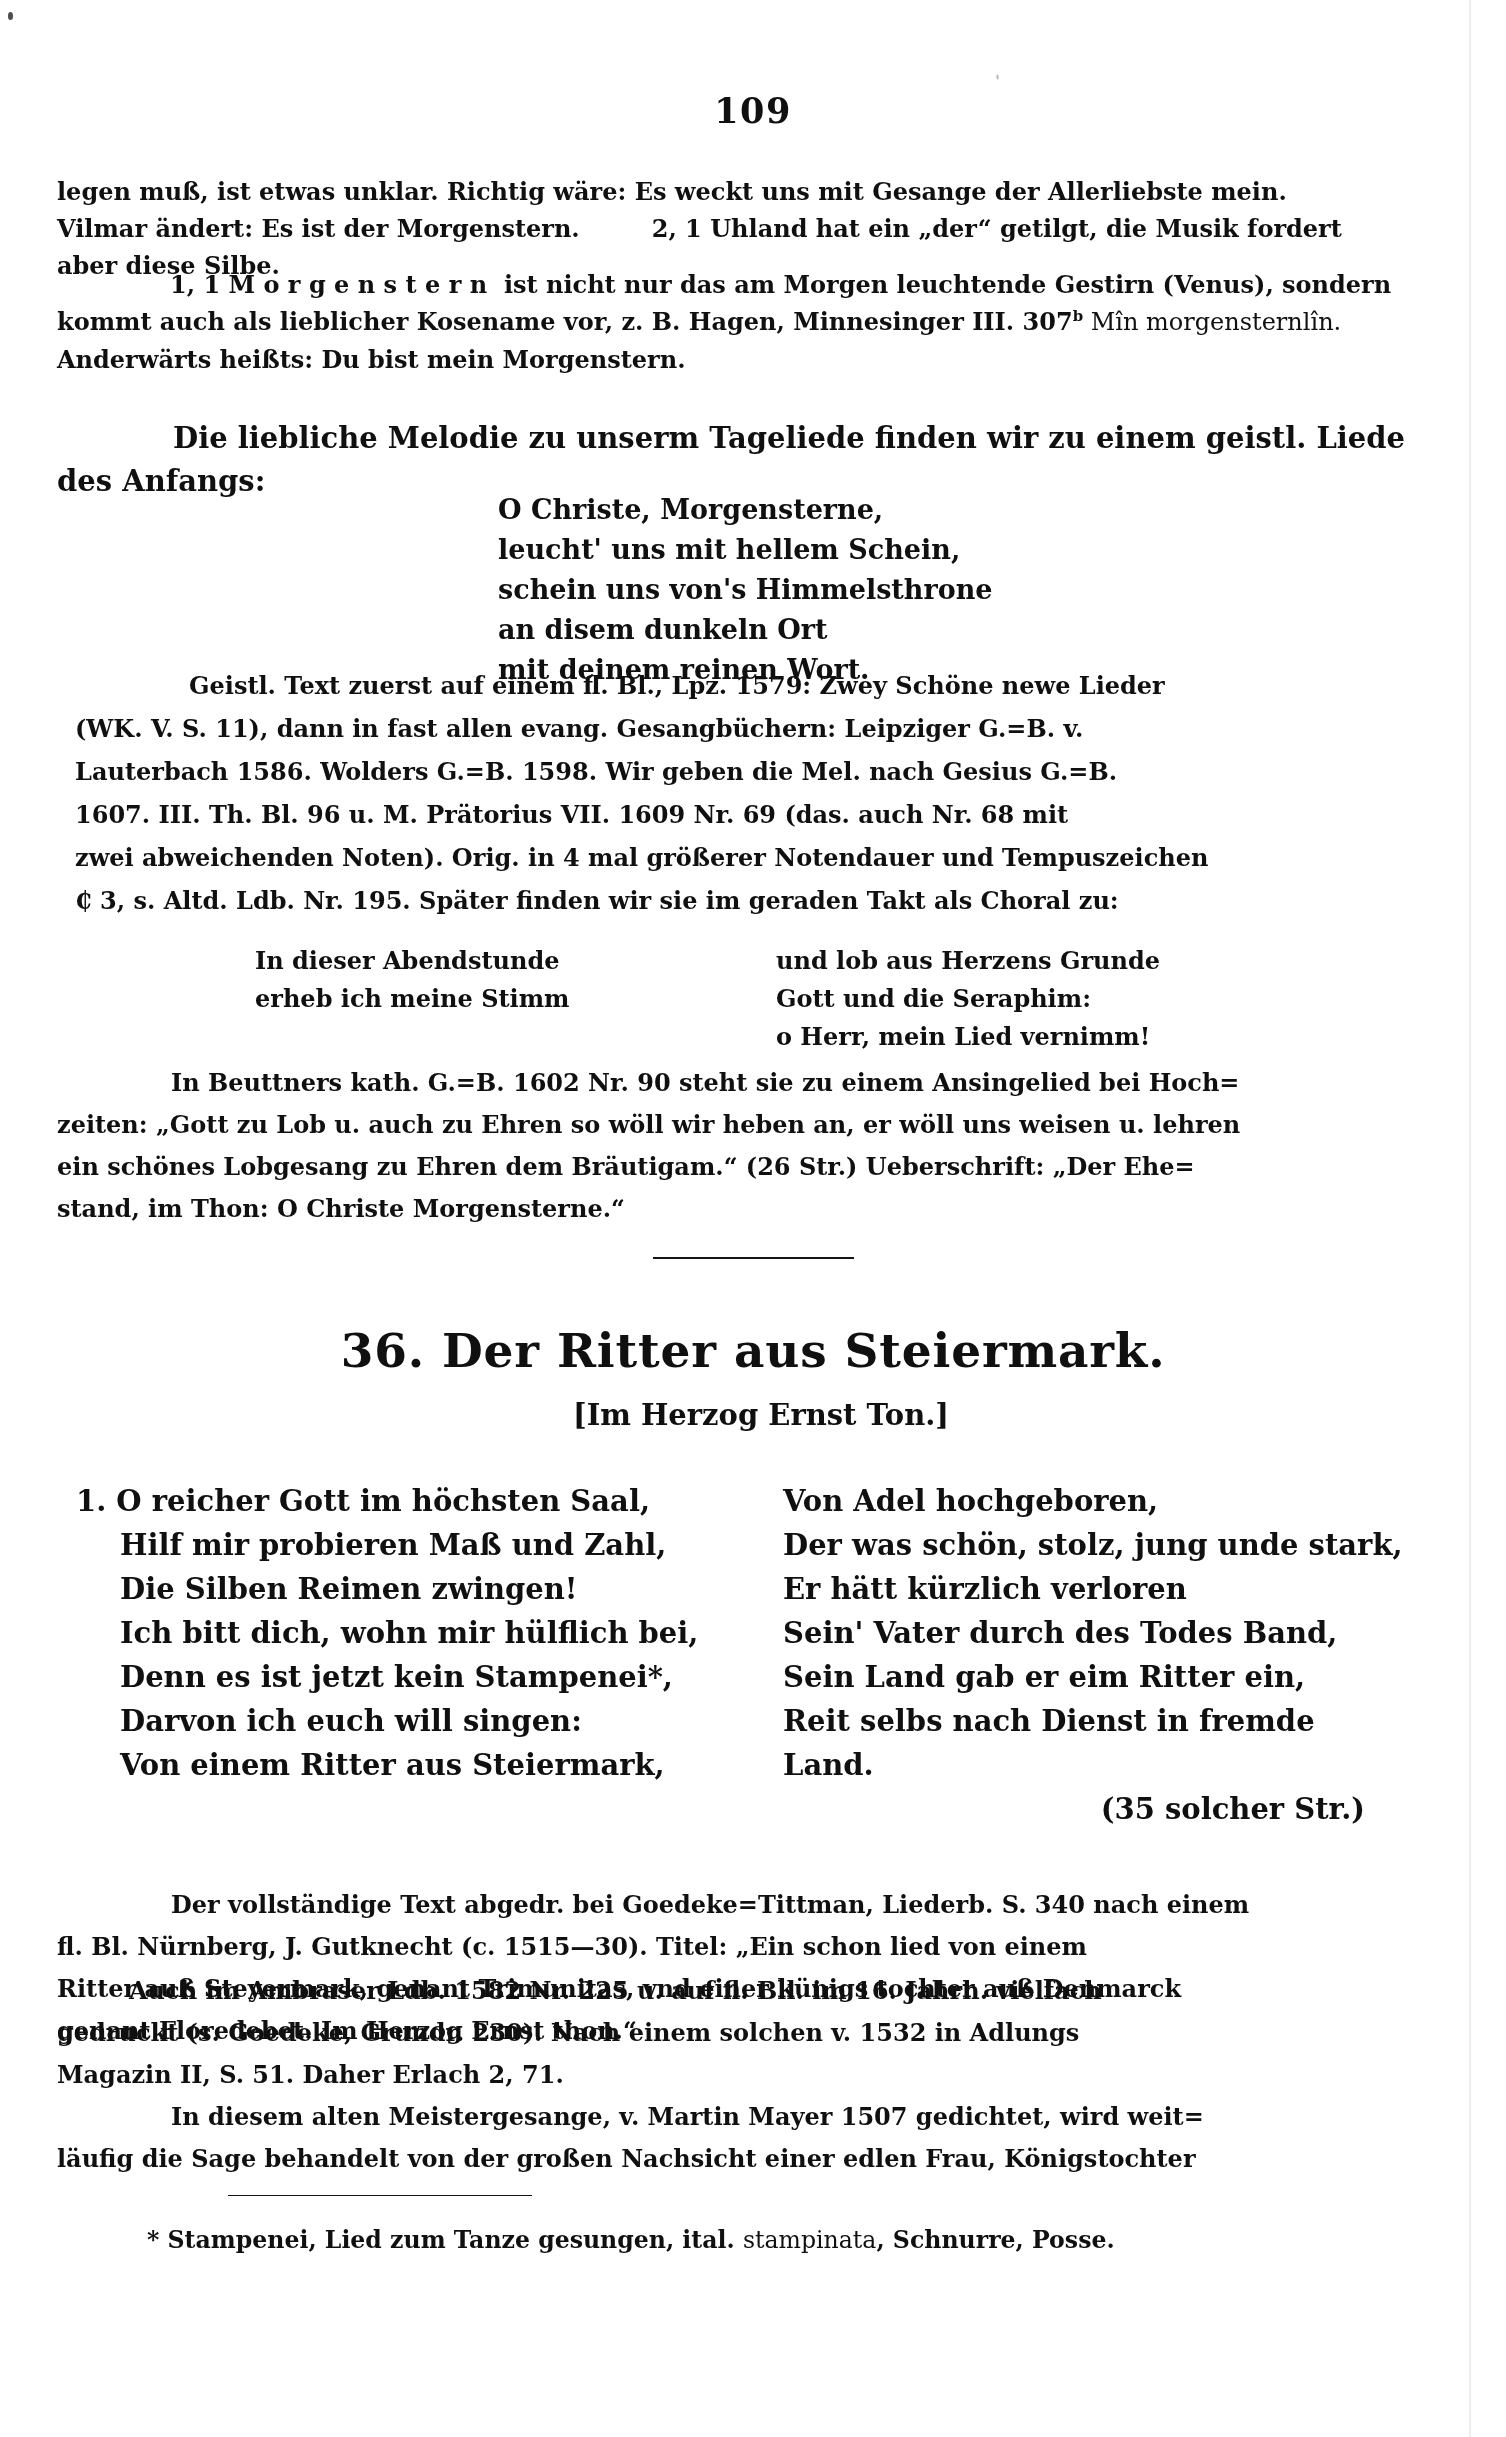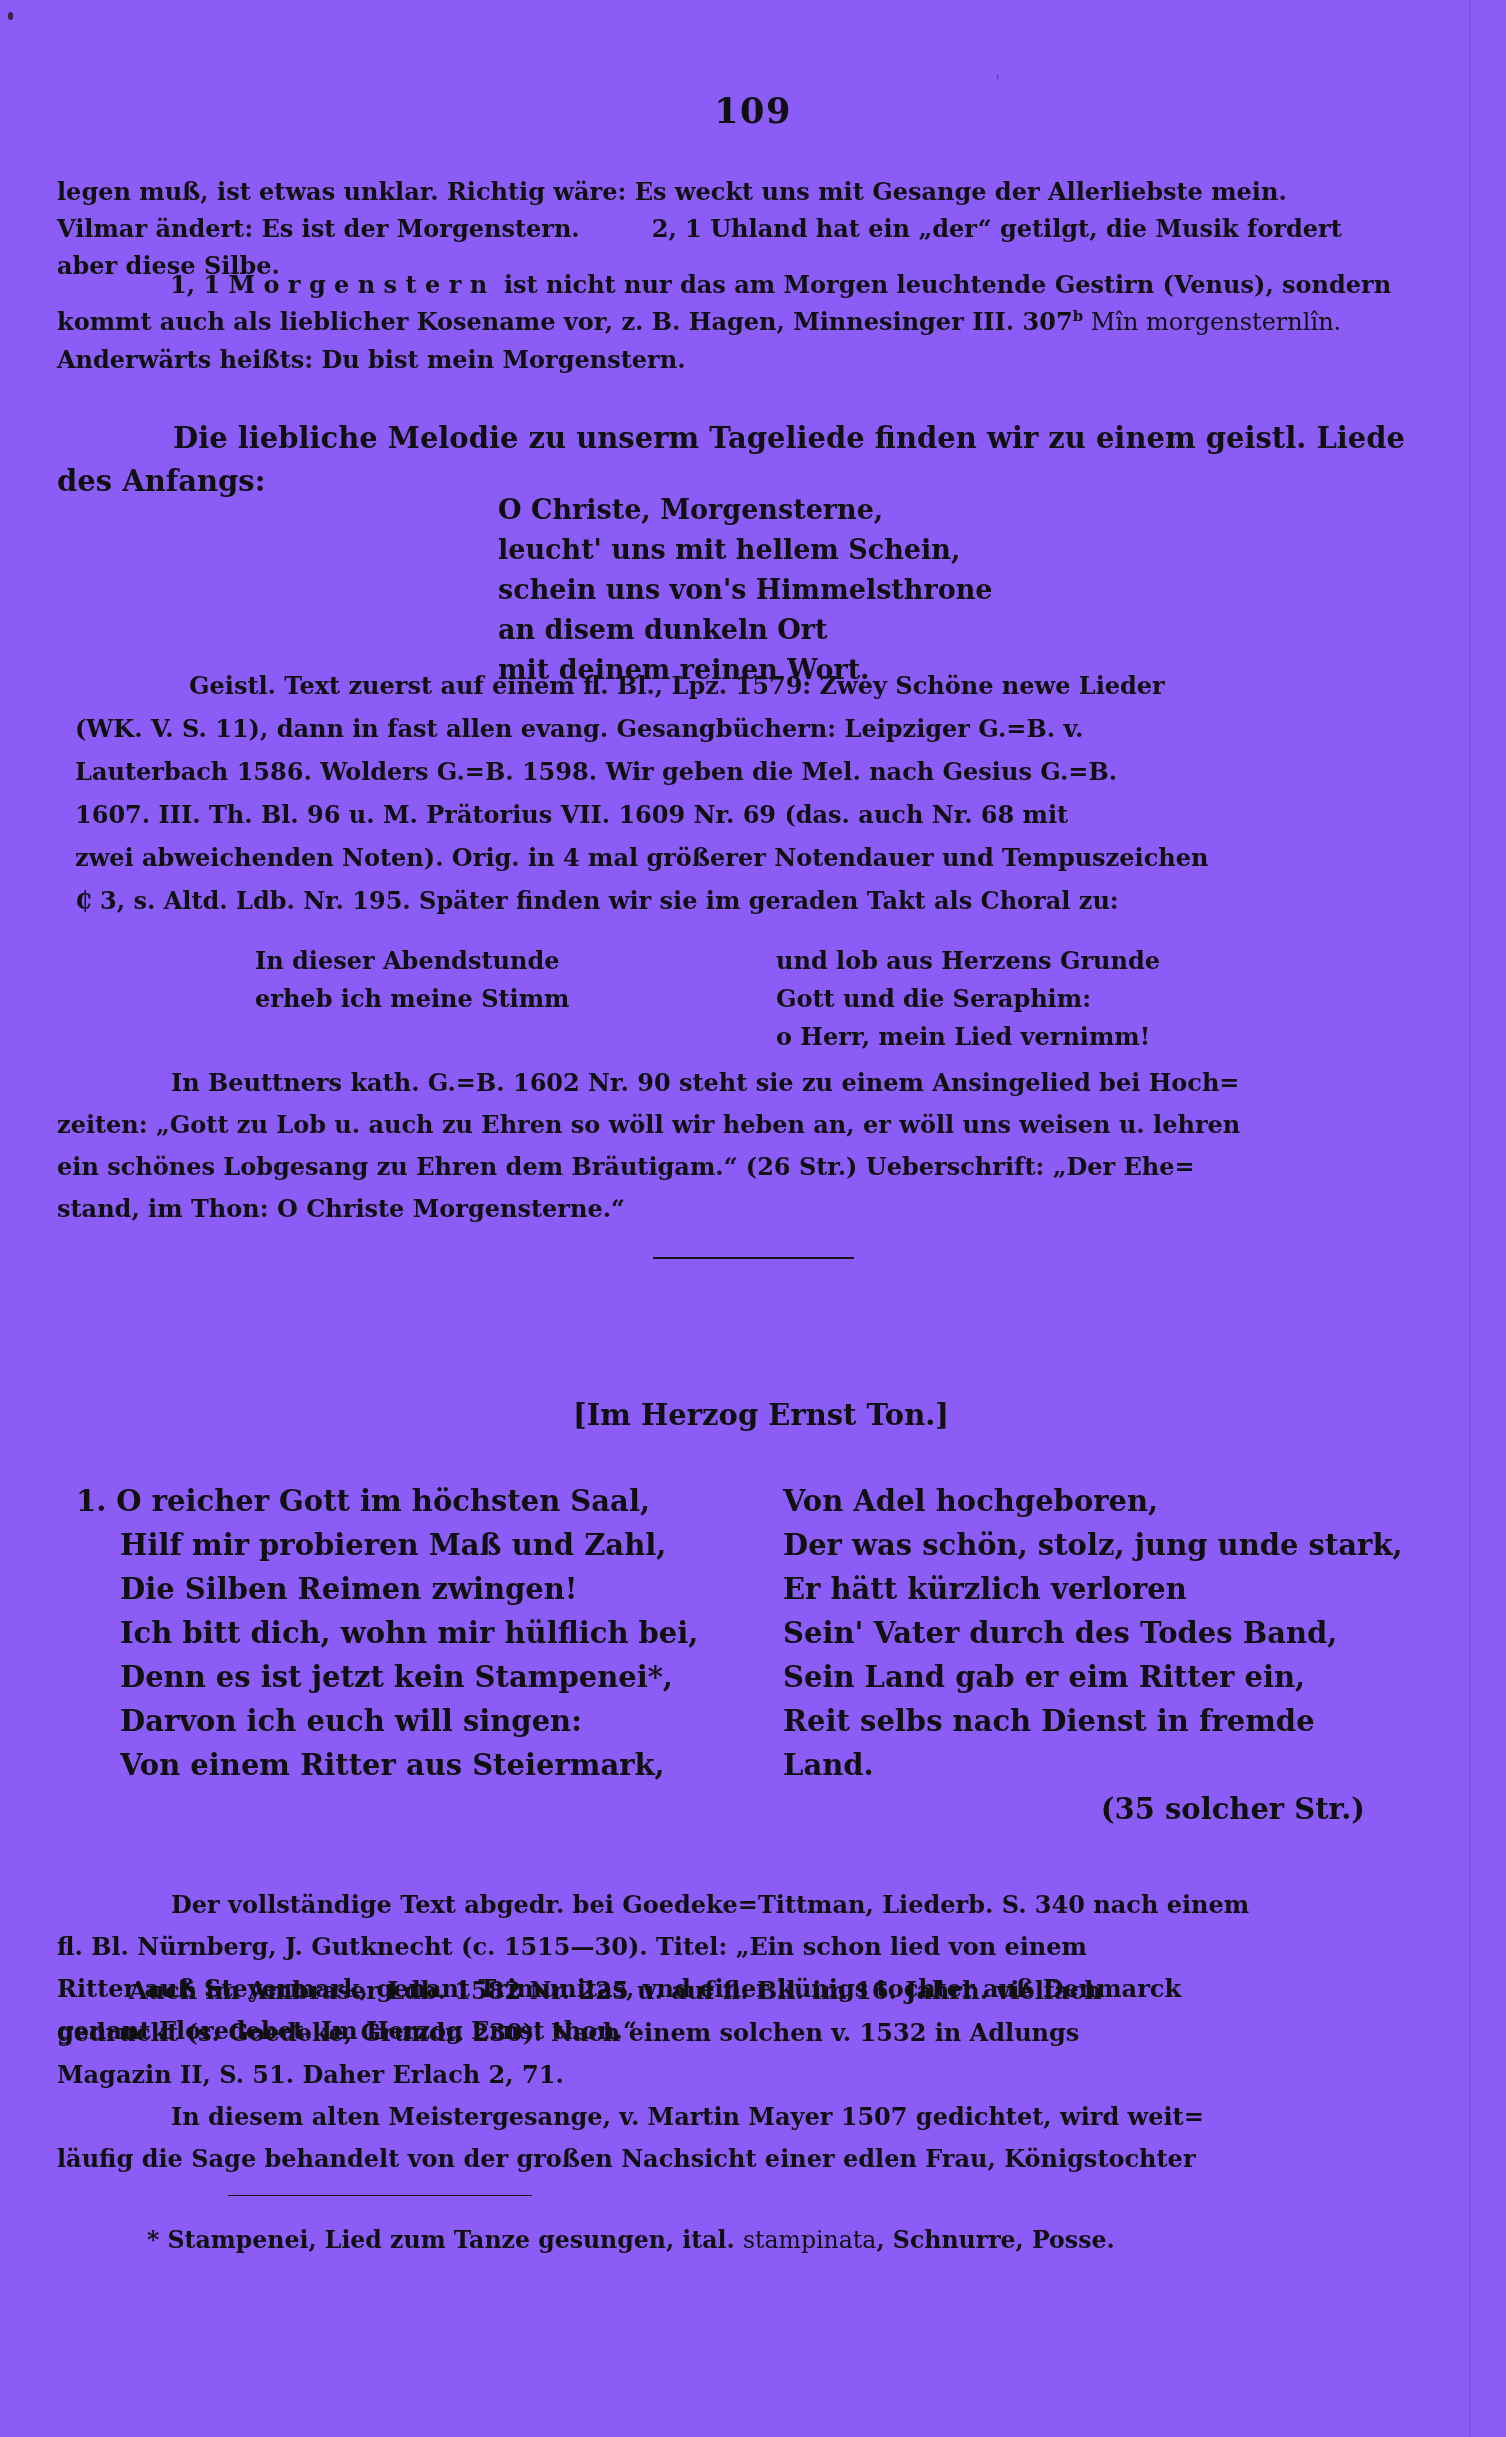--- a/index.html
+++ b/index.html
@@ -1,20 +1,20 @@
 <!DOCTYPE html>
 <html lang="de" style="font-size:12px"><head>
 <meta charset="utf-8">
 <style>
   html,body{margin:0;padding:0;background:#e8e8e4;}
   .page{
     position:relative;
     width:1506px;height:2438px;
     margin:0 auto;
-    background:#8b5cf6;
+    background:#ffffff;
     color:#101010;
     font-family:"DejaVu Serif","Liberation Serif",serif;
     font-weight:bold;
     overflow:hidden;
   }
   .page::after{ 
     content:"";position:absolute;top:0;left:1469px;width:2.3px;height:100%;
     background:rgba(0,0,0,0.07);
   }
   .speck{position:absolute;left:7.6px;top:12px;width:5.3px;height:7.6px;border-radius:50%;
@@ -80,20 +80,21 @@
 Gott und die Seraphim:
 o Herr, mein Lied vernimm!</div>
 
   <div class="abs pre petit lh55" style="top:1062px;left:57px;width:1393px;text-indent:114px;">In Beuttners kath. G.=B. 1602 Nr. 90 steht sie zu einem Ansingelied bei Hoch=
 zeiten: „Gott zu Lob u. auch zu Ehren so wöll wir heben an, er wöll uns weisen u. lehren
 ein schönes Lobgesang zu Ehren dem Bräutigam.“ (26 Str.)  Ueberschrift: „Der Ehe=
 stand, im Thon: O Christe Morgensterne.“</div>
 
   <div class="abs rule" style="top:1257px;left:653px;width:201px;"></div>
 
+  <div class="abs title" style="top:1323px;left:0;">36. Der Ritter aus Steiermark.</div>
   <div class="abs subtitle" style="top:1398px;left:8px;">[Im Herzog Ernst Ton.]</div>
 
   <div class="abs pre stanza hang" style="top:1479px;left:76px;width:669px;">1. O reicher Gott im höchsten Saal,
 Hilf mir probieren Maß und Zahl,
 Die Silben Reimen zwingen!
 Ich bitt dich, wohn mir hülflich bei,
 Denn es ist jetzt kein Stampenei*,
 Darvon ich euch will singen:
 Von einem Ritter aus Steiermark,</div>
   <div class="abs" style="top:1479px;left:783px;width:624px;">

